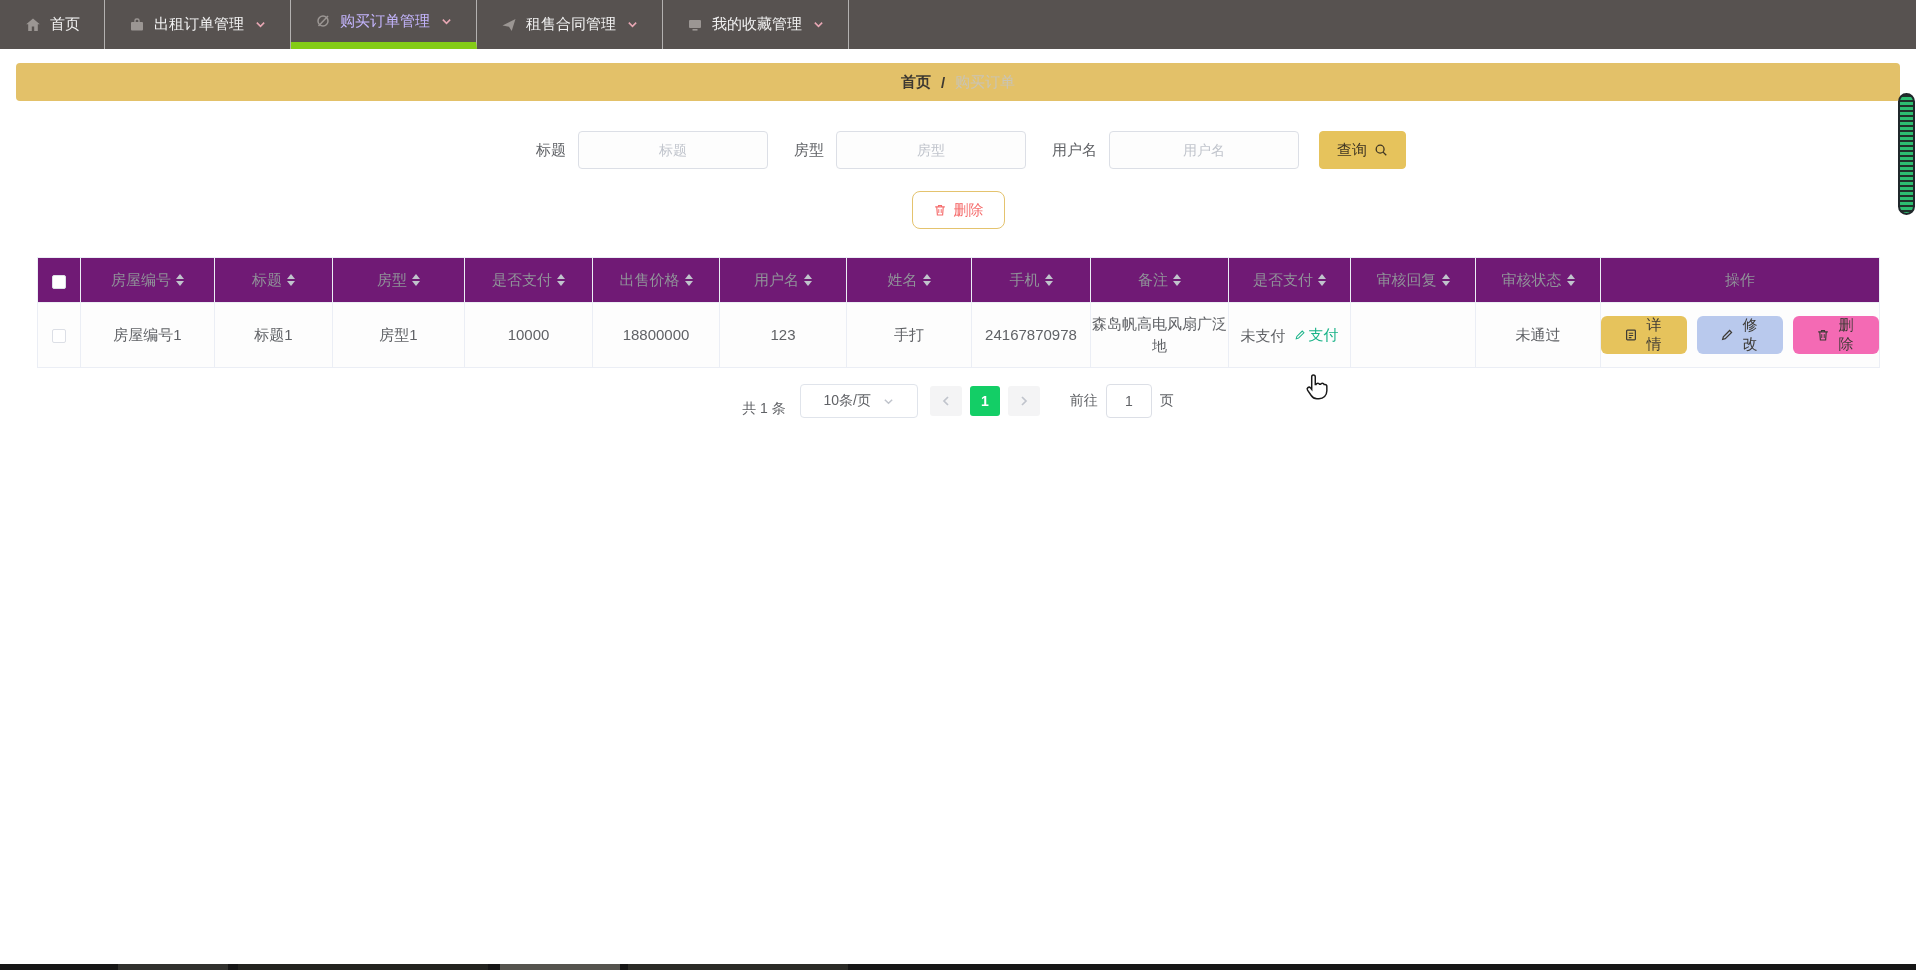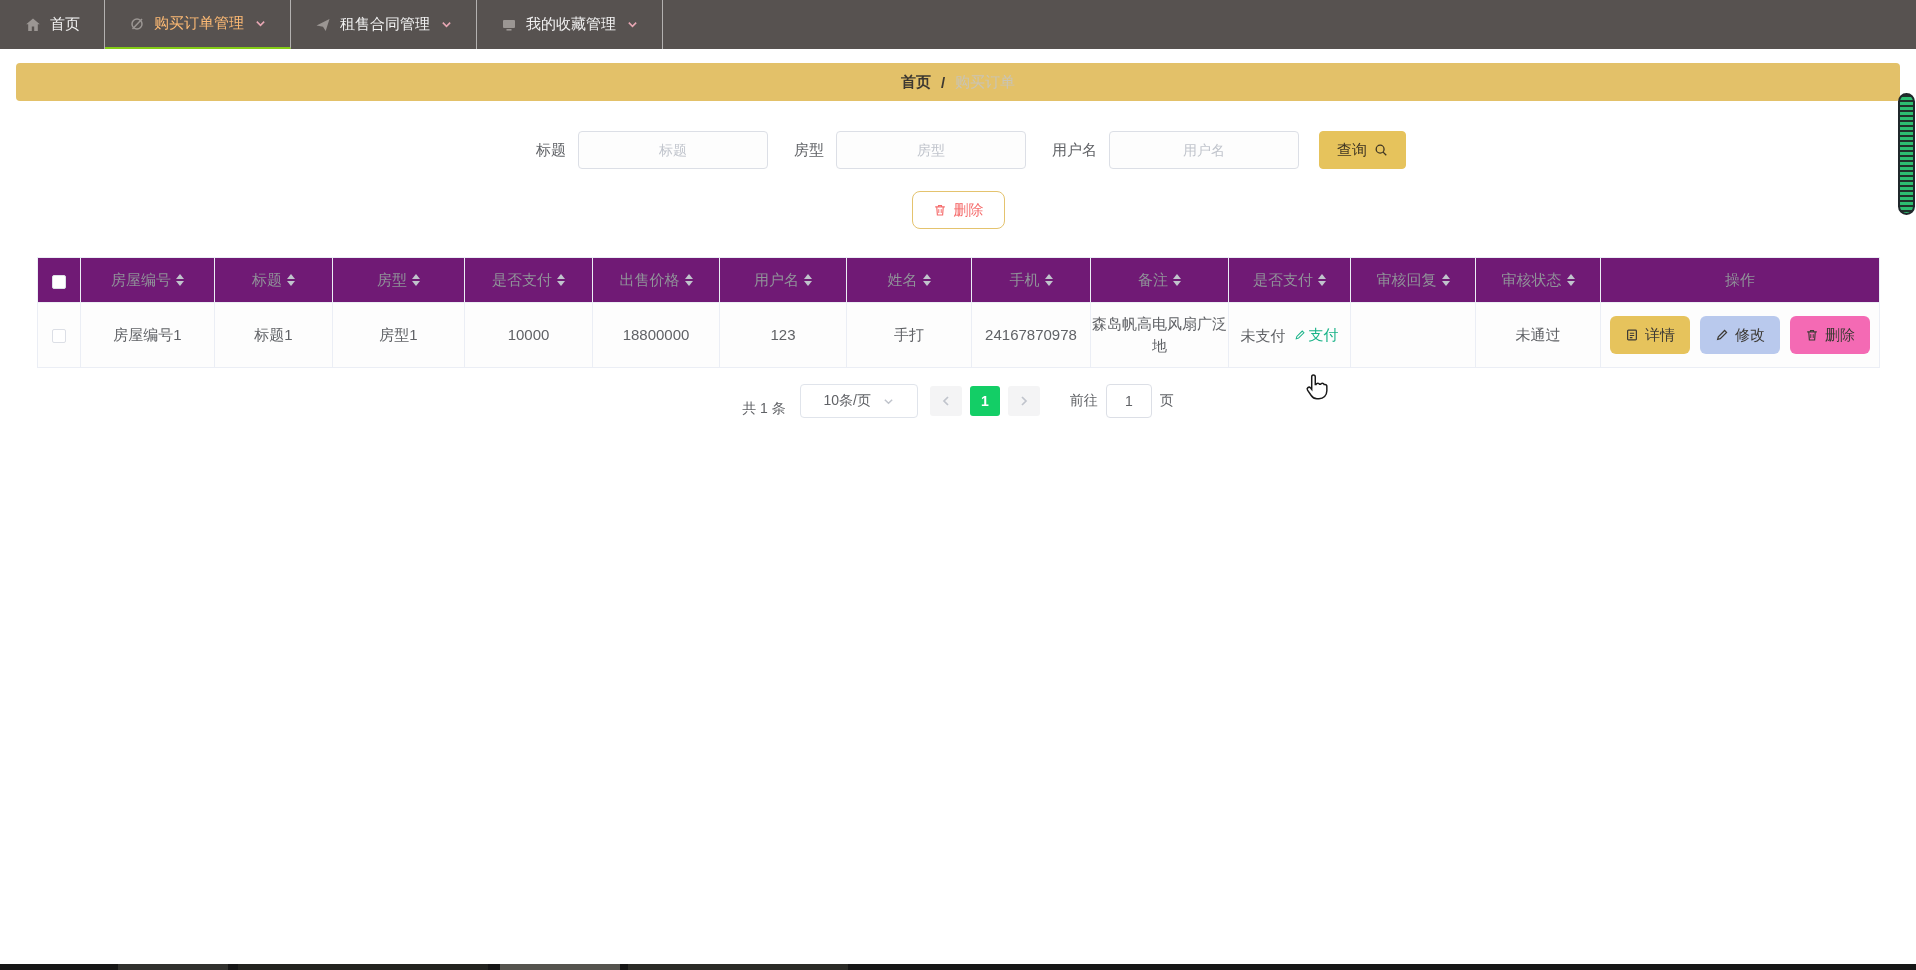--- a/index.html
+++ b/index.html
@@ -14,21 +14,21 @@
   .top-links { display:flex; gap:28px; font-size:15px; color:#3f3a33; }
   .top-links span { cursor:pointer; }
 
   
   .navbar { height:49px; background:#575250; display:flex; align-items:stretch; }
   .nav-item { display:flex; align-items:center; gap:9px; padding:0 24px;
     color:#f2f2f2; font-size:15px; border-right:1px solid rgba(255,255,255,.55);
     cursor:pointer; position:relative; }
   .nav-item:first-child { border-left:1px solid rgba(255,255,255,0); }
   .nav-item .nav-icon { color:#9b9693; display:flex; }
-  .nav-item.active { color:#fdba74; border-bottom:2px solid #84cc16; }
+  .nav-item.active { color:#c4b5fd; border-bottom:7px solid #84cc16; }
   .chev { color:#e8a7b4; display:flex; margin-left:2px; }
 
   
   .breadcrumb-bar { margin:14px 16px 0; height:38px; background:#e3c169;
     border-radius:4px; display:flex; align-items:center; justify-content:center;
     gap:10px; font-size:15px; }
   .crumb-home { color:#3d3831; font-weight:600; cursor:pointer; }
   .crumb-sep  { color:#3d3831; font-weight:600; }
   .crumb-cur  { color:#c9c4b5; }
 
@@ -60,21 +60,21 @@
   .caret-wrap { display:inline-flex; flex-direction:column; gap:2px; cursor:pointer; }
   .caret-up { width:0; height:0; border-left:4px solid transparent;
     border-right:4px solid transparent; border-bottom:5px solid #c0c4cc; }
   .caret-down { width:0; height:0; border-left:4px solid transparent;
     border-right:4px solid transparent; border-top:5px solid #c0c4cc; }
   .checkbox { display:inline-block; width:14px; height:14px; background:#fff;
     border:1px solid #dcdfe6; border-radius:2px; cursor:pointer; vertical-align:middle; }
   .pay-link { color:#1ab388; margin-left:8px; cursor:pointer; display:inline-flex;
     align-items:center; gap:3px; text-decoration:none; font-size:15px; }
   .row-actions { display:flex; align-items:center; justify-content:center; gap:10px; }
-  .act-btn { height:38px; padding:0 15px; border:none; border-radius:6px;
+  .act-btn { height:38px; padding:0 23px; border:none; border-radius:6px;
     font-size:15px; color:#3d3a35; display:flex; align-items:center; gap:6px;
     cursor:pointer; font-family:inherit; }
   .act-detail { background:#e6c35c; }
   .act-edit   { background:#b9c9ed; }
   .act-delete { background:#f46ab4; }
 
   
   .pagination { margin-top:16px; display:flex; align-items:center;
     justify-content:center; font-size:14px; color:#606266; }
   .pg-total { margin-right:14px;margin-top:16px; }
@@ -121,20 +121,34 @@
 
 
   <nav class="navbar">
     <div class="nav-item">
       <span class="nav-icon">
         <svg width="16" height="16" viewBox="0 0 16 16">
             <path d="M8 1.5L1.2 7.2h2v6.8h3.6V9.6h2.4V14h3.6V7.2h2z" fill="currentColor"></path>
           </svg>
       </span>
       <span>首页</span>
+    </div>
+    <div class="nav-item">
+      <span class="nav-icon">
+        <svg width="16" height="16" viewBox="0 0 16 16">
+            <rect x="2" y="5" width="12" height="8.5" rx="1" fill="currentColor"></rect>
+            <path d="M6 5V3.6A1.6 1.6 0 017.6 2h.8A1.6 1.6 0 0110 3.6V5" stroke="currentColor" fill="none" stroke-width="1.4"></path>
+          </svg>
+      </span>
+      <span>出租订单管理</span>
+      <span class="chev">
+        <svg width="11" height="11" viewBox="0 0 12 12">
+            <polyline points="2,4 6,8 10,4" fill="none" stroke="currentColor" stroke-width="1.7"></polyline>
+          </svg>
+      </span>
     </div>
     <div class="nav-item active">
       <span class="nav-icon">
         <svg width="16" height="16" viewBox="0 0 16 16">
             <circle cx="8" cy="8" r="5" fill="none" stroke="currentColor" stroke-width="1.5"></circle>
             <line x1="3.5" y1="13" x2="13" y2="3" stroke="currentColor" stroke-width="1.5"></line>
           </svg>
       </span>
       <span>购买订单管理</span>
       <span class="chev">

